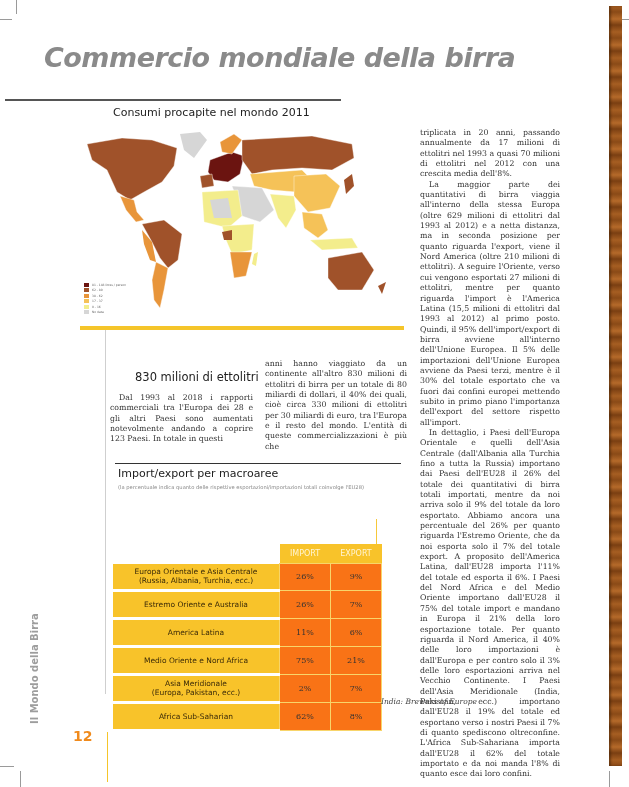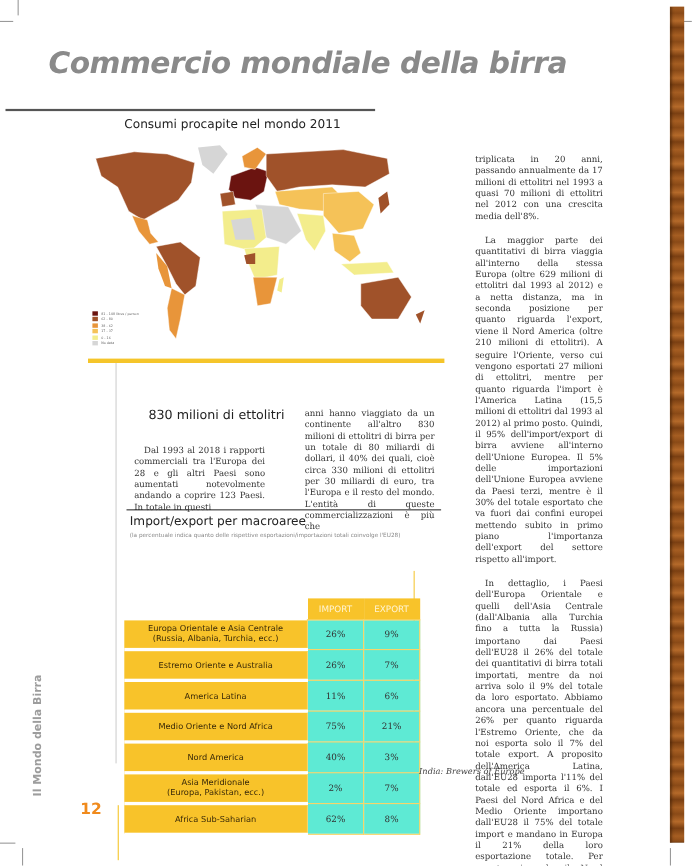--- a/index.html
+++ b/index.html
@@ -13,34 +13,34 @@
   .map-title { position: absolute; left: 113px; top: 106px; font-family: "DejaVu Sans", sans-serif; font-size: 11px; color: #222; }
   .map { position: absolute; left: 82px; top: 130px; width: 320px; height: 190px; }
   .legend { position: absolute; left: 84px; top: 282px; }
   .legend-row { display: flex; align-items: center; height: 5px; margin-bottom: 0.6px; }
   .legend-sw { width: 5px; height: 4px; margin-right: 3px; }
   .legend-lb { font-family: "DejaVu Sans", sans-serif; font-size: 3px; color: #666; }
   .yellow-rule { position: absolute; left: 80px; top: 326px; width: 324px; height: 4px; background: #f5c52a; }
   .left-vrule { position: absolute; left: 105px; top: 330px; width: 1px; height: 364px; background: #cfcfcf; }
   .sec-title { position: absolute; left: 135px; top: 370px; font-family: "DejaVu Sans", sans-serif; font-size: 11.5px; color: #222; }
   .col { position: absolute; font-size: 7.8px; line-height: 10.35px; text-align: justify; color: #333; }
-  .col p { margin: 12px; text-indent: 9px; }
+  .col p { margin: 0; text-indent: 9px; }
   .col p.noindent { text-indent: 0; }
   .col1 { left: 110px; top: 393px; width: 143px; }
   .col2 { left: 265px; top: 359px; width: 142px; }
   .col3 { left: 420px; top: 128px; width: 140px; }
   .rule-ie { position: absolute; left: 115px; top: 463px; width: 286px; height: 1px; background: #333; }
   .ie-title { position: absolute; left: 118px; top: 467px; font-family: "DejaVu Sans", sans-serif; font-size: 11px; color: #222; text-align: center; }
   .ie-sub { position: absolute; left: 118px; top: 484px; font-family: "DejaVu Sans", sans-serif; font-size: 5.2px; color: #888; white-space: nowrap; }
   .tbl { position: absolute; left: 113px; top: 500px; border-collapse: collapse; font-family: "DejaVu Sans", sans-serif; margin-top: 44px; }
   .tbl th { background: #f8c32a; color: #fff4d2; font-weight: normal; font-size: 8px; height: 19px; padding: 0; }
   .tbl th.empty { background: transparent; }
   .tbl td { height: 25px; padding: 0; font-size: 7.5px; text-align: center; }
   .tbl td.region { width: 166px; background: #f8c32a; color: #3a2a08; border-bottom: 3px solid #fff; line-height: 9px; }
-  .tbl td.val { width: 50px; background: #5eead4; color: #333; font-family: "DejaVu Serif", serif; font-size: 8px; border: 1px solid #f8d56a; }
+  .tbl td.val { width: 50px; background: #f97316; color: #333; font-family: "DejaVu Serif", serif; font-size: 8px; border: 1px solid #f8d56a; }
   .tbl-frame { position: absolute; left: 281px; top: 519px; width: 95px; height: 184px; border-right: 1px solid #f6c83a; border-bottom: 1px solid #f6c83a; }
   .source { position: absolute; left: 381px; top: 697px; font-size: 7.5px; font-style: italic; color: #444; }
   .vertical-label { position: absolute; left: 29px; top: 724px; transform: rotate(-90deg); transform-origin: left top; font-family: "DejaVu Sans", sans-serif; font-size: 10px; font-weight: bold; color: #9d9d9d; white-space: nowrap; }
   .page-num { position: absolute; left: 73px; top: 728px; font-family: "DejaVu Sans", sans-serif; font-weight: bold; font-size: 14px; color: #f08a1c; }
   .page-vrule { position: absolute; left: 107px; top: 732px; width: 1px; height: 50px; background: #f5c52a; }
 </style>
 </head>
 <body>
 
 <div class="crop" style="left:16px;top:0;width:1px;height:14px;"></div>
@@ -163,25 +163,20 @@
       <td class="region">America Latina</td>
       <td class="val">11%</td>
       <td class="val">6%</td>
     </tr>
     <tr>
       <td class="region">Medio Oriente e Nord Africa</td>
       <td class="val">75%</td>
       <td class="val">21%</td>
     </tr>
     <tr>
-      <td class="region">Nord America</td>
-      <td class="val">40%</td>
-      <td class="val">3%</td>
-    </tr>
-    <tr>
       <td class="region"><span>Asia Meridionale</span><br><span>(Europa, Pakistan, ecc.)</span></td>
       <td class="val">2%</td>
       <td class="val">7%</td>
     </tr>
     <tr>
       <td class="region">Africa Sub-Saharian</td>
       <td class="val">62%</td>
       <td class="val">8%</td>
     </tr>
   </tbody>

